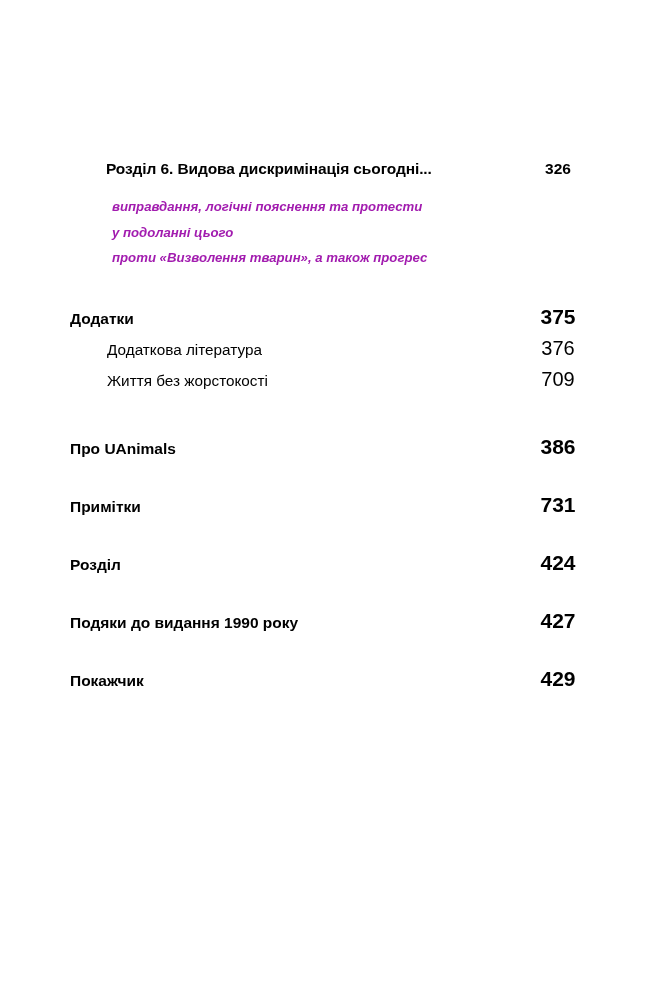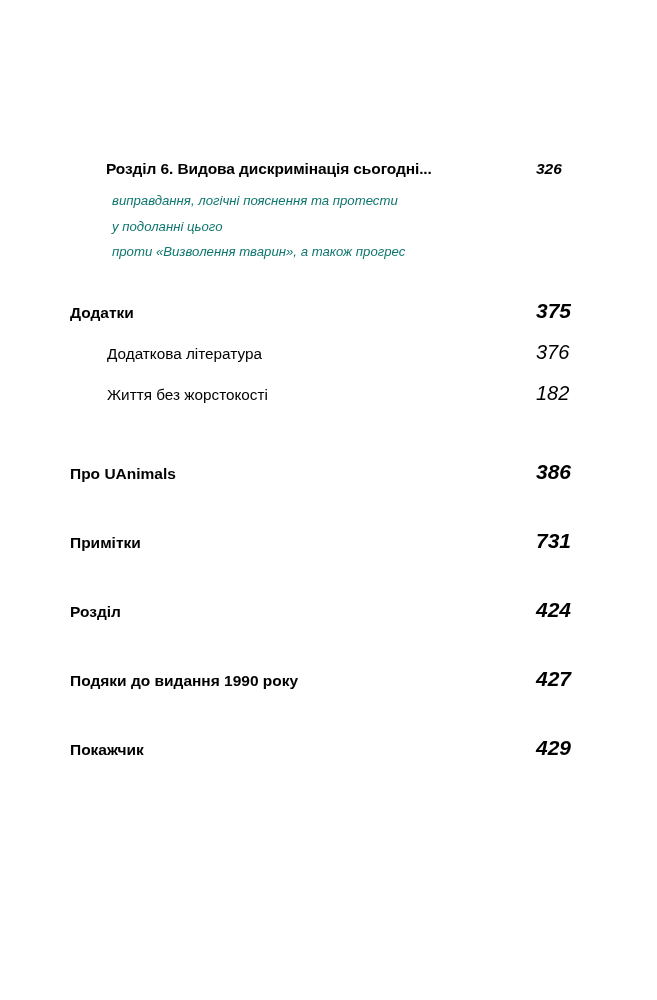--- a/index.html
+++ b/index.html
@@ -47,62 +47,62 @@
     font-weight: bold;
     font-size: 15.5px;
     letter-spacing: -0.1px;
   }
   .chapter-page {
     font-weight: bold;
     font-size: 15.5px;
   }
   .chapter-sub {
     padding-left: 42px;
-    margin-top: 10px;
+    margin-top: 16px;
     font-style: italic;
     font-size: 13.2px;
     line-height: 1.95;
     width: 400px;
-    color: #0f766e;
+    color: #a21caf;
+    font-weight: bold;
   }
 
   
   .section-row {
-    margin-top: 11px;
+    margin-top: 0;
   }
   .section-title {
     font-weight: bold;
     font-size: 15.5px;
   }
   .section-page {
     font-weight: bold;
     font-size: 21px;
   }
 
   
   .sub-row {
     padding-left: 37px;
-    margin-top: 18px;
+    margin-top: 8px;
   }
   .sub-title {
     font-weight: normal;
     font-size: 15.3px;
   }
   .sub-page {
     font-weight: normal;
     font-size: 20px;
   }
 
   .gap-lg { height: 44px; }
   .gap-md { height: 34px; }
 
   .num-col {
-    text-align: left;
+    text-align: center;
     min-width: 44px;
-    font-style: italic;
   }
 </style>
 </head>
 <body>
 
 <div class="page">
   <div class="toc">
 
     <div class="chapter-block">
       <div class="entry chapter-row">
@@ -120,21 +120,21 @@
       <div class="entry section-row">
         <span class="section-title">Додатки</span>
         <span class="section-page num-col">375</span>
       </div>
       <div class="entry sub-row">
         <span class="sub-title">Додаткова література</span>
         <span class="sub-page num-col">376</span>
       </div>
       <div class="entry sub-row">
         <span class="sub-title">Життя без жорстокості</span>
-        <span class="sub-page num-col">182</span>
+        <span class="sub-page num-col">709</span>
       </div>
     </div>
 
     <div class="gap-lg"></div>
 
     <div class="entry section-row">
       <span class="section-title">Про UAnimals</span>
       <span class="section-page num-col">386</span>
     </div>
     <div class="gap-md"></div>

